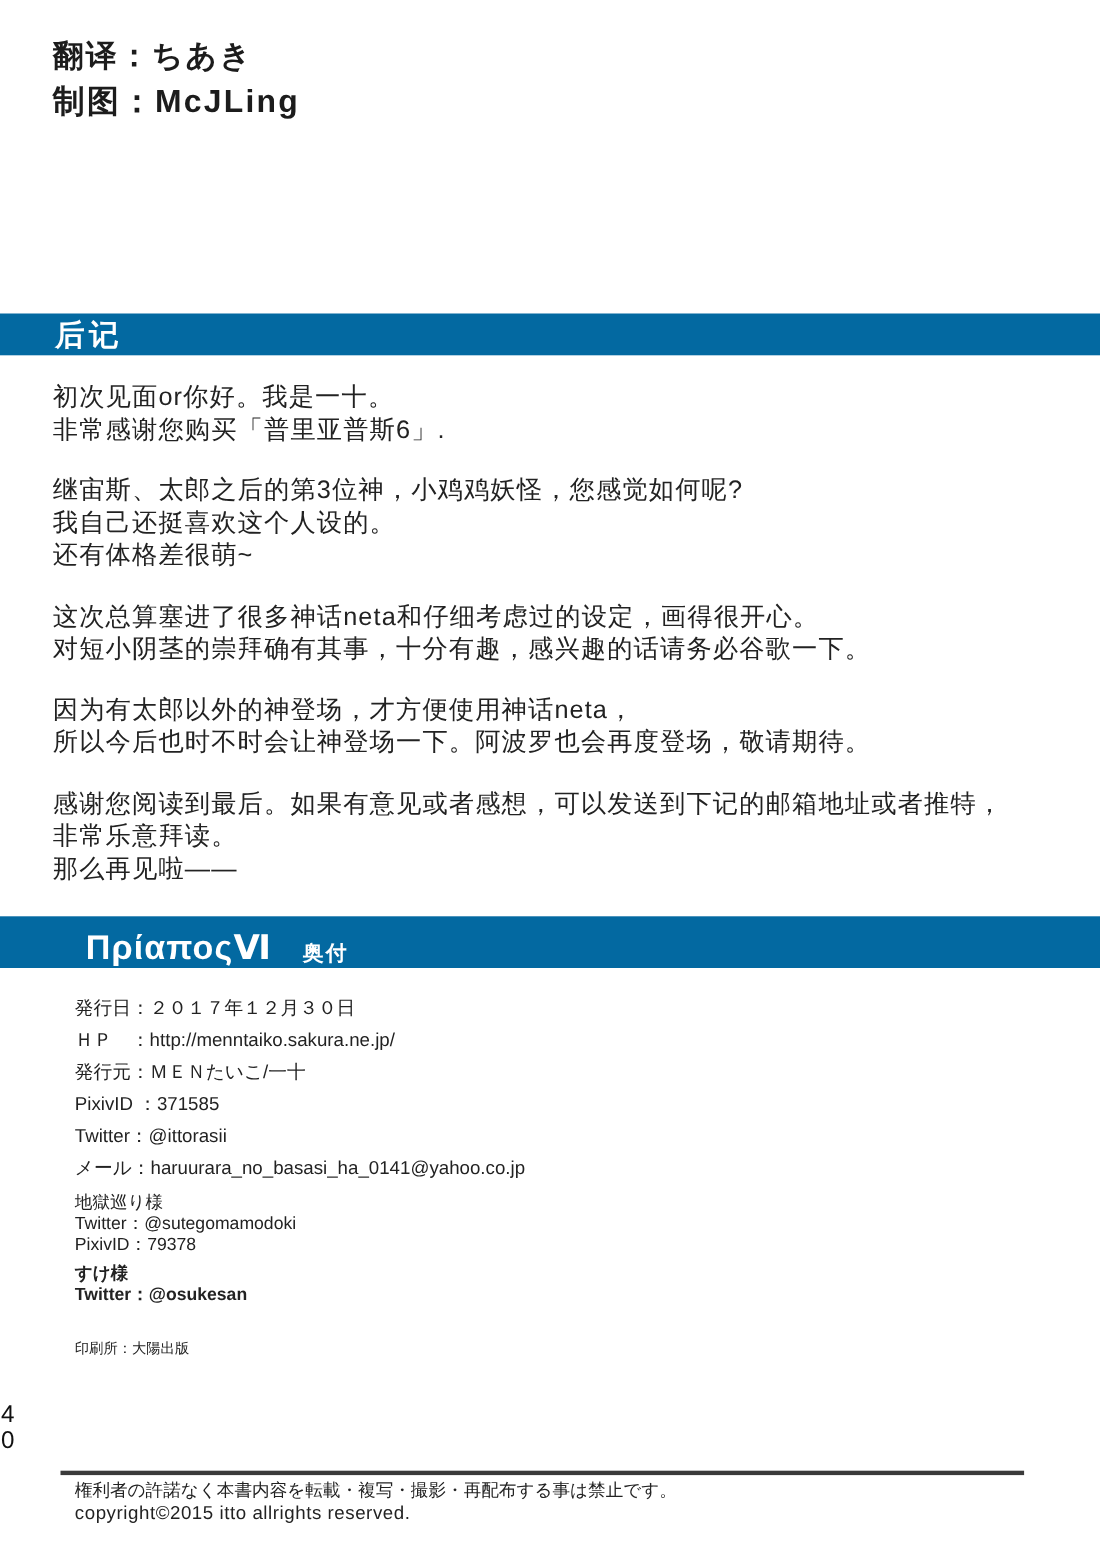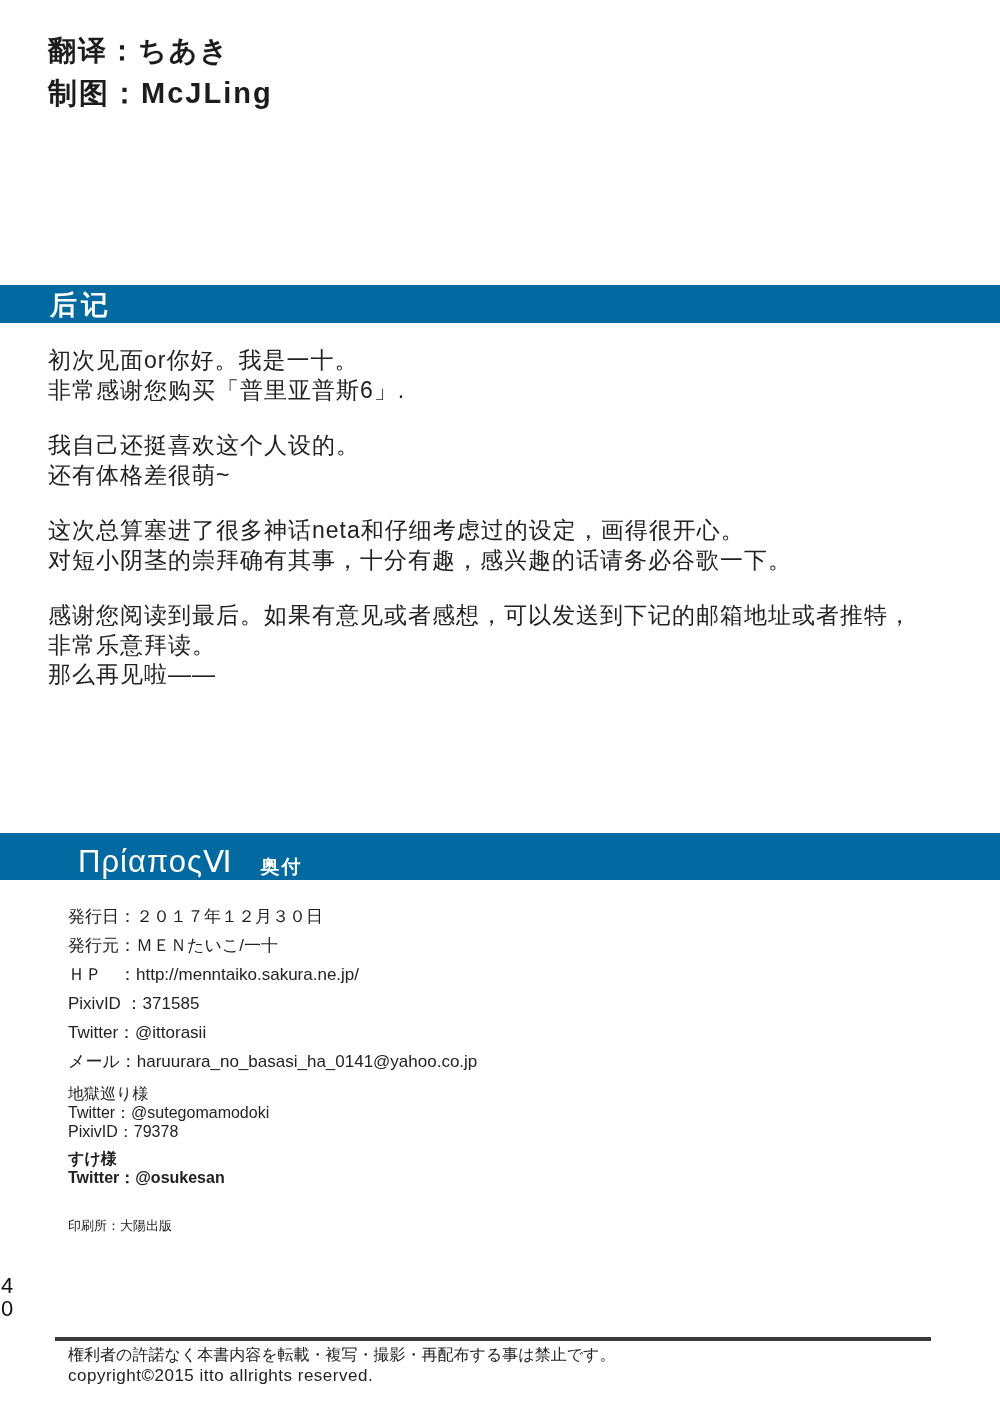--- a/index.html
+++ b/index.html
@@ -16,21 +16,21 @@
   
   .credits{position:absolute;left:48px;top:30px;font-weight:bold;}
   .credit-line1{font-size:28px;line-height:42px;letter-spacing:2px;}
   .credit-line2{font-size:29px;line-height:42px;letter-spacing:2px;text-align:right;}
 
   
   .bar{position:absolute;left:0;width:1000px;background:#0369a1;color:#ffffff;display:flex;align-items:flex-end;}
   .bar1{top:285px;height:38px;}
   .bar1 .label{margin-left:50px;font-size:27px;font-weight:bold;letter-spacing:4px;}
   .bar2{top:833px;height:47px;}
-  .bar2 .title{margin-left:78px;font-size:31px;font-weight:normal;letter-spacing:1px;}
+  .bar2 .title{margin-left:78px;font-size:31px;font-weight:bold;letter-spacing:1px;}
   .bar2 .subtitle{margin-left:28px;font-size:19px;font-weight:bold;margin-top:4px;letter-spacing:2px;}
 
   
   .afterword{position:absolute;left:48px;top:346px;font-size:23px;line-height:29.5px;letter-spacing:1px;color:#222222;}
   .afterword .para{margin:0 0 26px 0;}
   .afterword .line{white-space:nowrap;}
 
   
   .colophon{position:absolute;left:68px;top:902px;color:#222222;}
   .info-line{font-size:17px;height:29px;line-height:29px;white-space:nowrap;}
@@ -60,43 +60,48 @@
   <div class="bar bar1">
     <span class="label">后记</span>
   </div>
 
   <div class="afterword">
     <div class="para">
       <div class="line">初次见面or你好。我是一十。</div>
       <div class="line">非常感谢您购买「普里亚普斯6」.</div>
     </div>
     <div class="para">
+      <div class="line">继宙斯、太郎之后的第3位神，小鸡鸡妖怪，您感觉如何呢?</div>
       <div class="line">我自己还挺喜欢这个人设的。</div>
       <div class="line">还有体格差很萌~</div>
     </div>
     <div class="para">
       <div class="line">这次总算塞进了很多神话neta和仔细考虑过的设定，画得很开心。</div>
       <div class="line">对短小阴茎的崇拜确有其事，十分有趣，感兴趣的话请务必谷歌一下。</div>
+    </div>
+    <div class="para">
+      <div class="line">因为有太郎以外的神登场，才方便使用神话neta，</div>
+      <div class="line">所以今后也时不时会让神登场一下。阿波罗也会再度登场，敬请期待。</div>
     </div>
     <div class="para">
       <div class="line">感谢您阅读到最后。如果有意见或者感想，可以发送到下记的邮箱地址或者推特，</div>
       <div class="line">非常乐意拜读。</div>
       <div class="line">那么再见啦——</div>
     </div>
   </div>
 
   <div class="bar bar2">
     <span class="title">ΠρίαποςⅥ</span>
     <span class="subtitle">奥付</span>
   </div>
 
   <div class="colophon">
     <div class="info-line">発行日：２０１７年１２月３０日</div>
+    <div class="info-line">ＨＰ　：http://menntaiko.sakura.ne.jp/</div>
     <div class="info-line">発行元：ＭＥＮたいこ/一十</div>
-    <div class="info-line">ＨＰ　：http://menntaiko.sakura.ne.jp/</div>
     <div class="info-line">PixivID ：371585</div>
     <div class="info-line">Twitter：@ittorasii</div>
     <div class="info-line">メール：haruurara_no_basasi_ha_0141@yahoo.co.jp</div>
 
     <div class="thanks-group tg1">
       <div>地獄巡り様</div>
       <div>Twitter：@sutegomamodoki</div>
       <div>PixivID：79378</div>
     </div>
 

